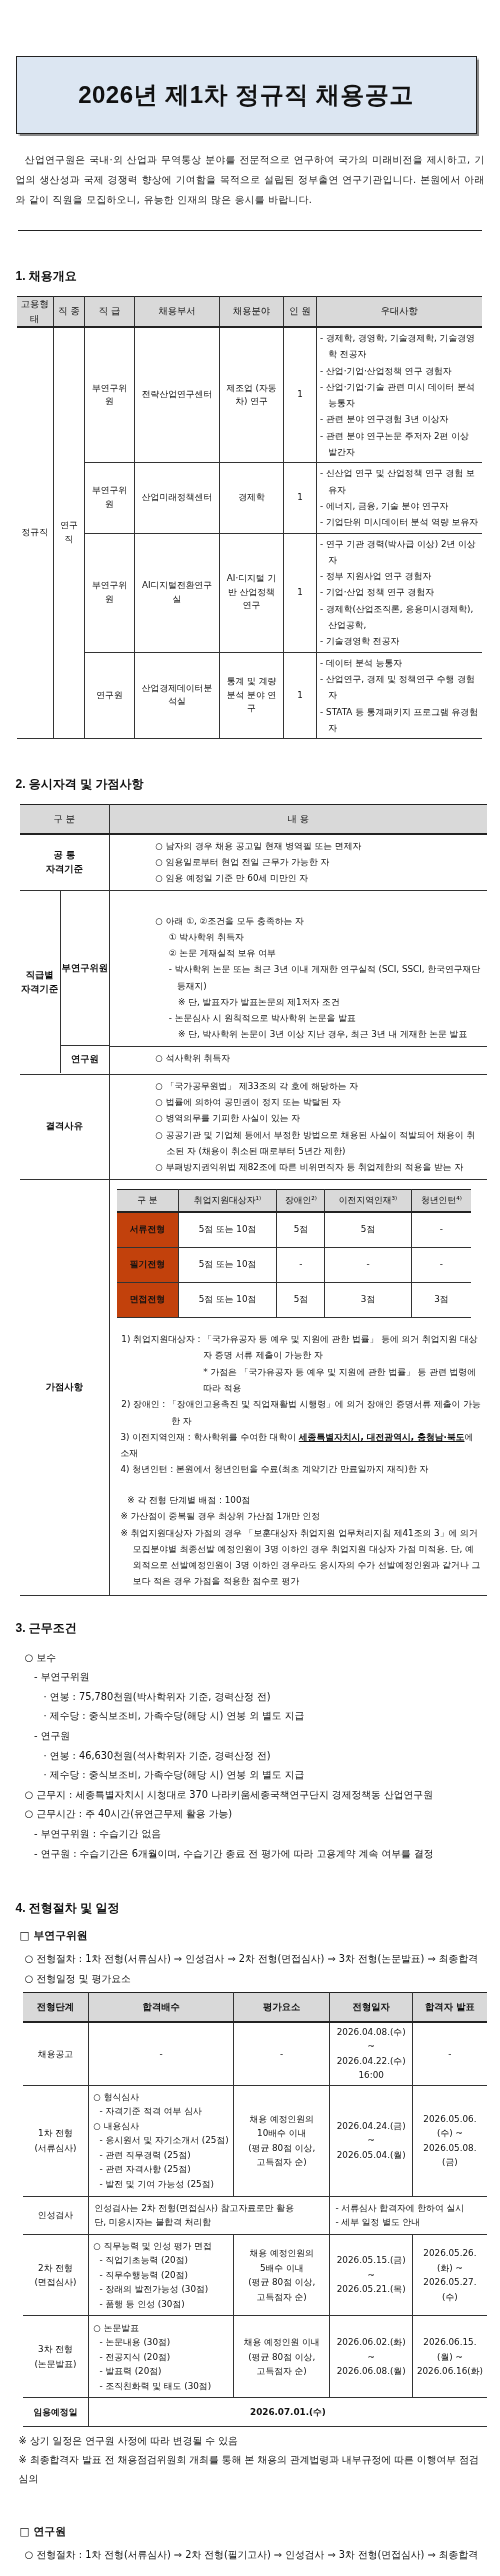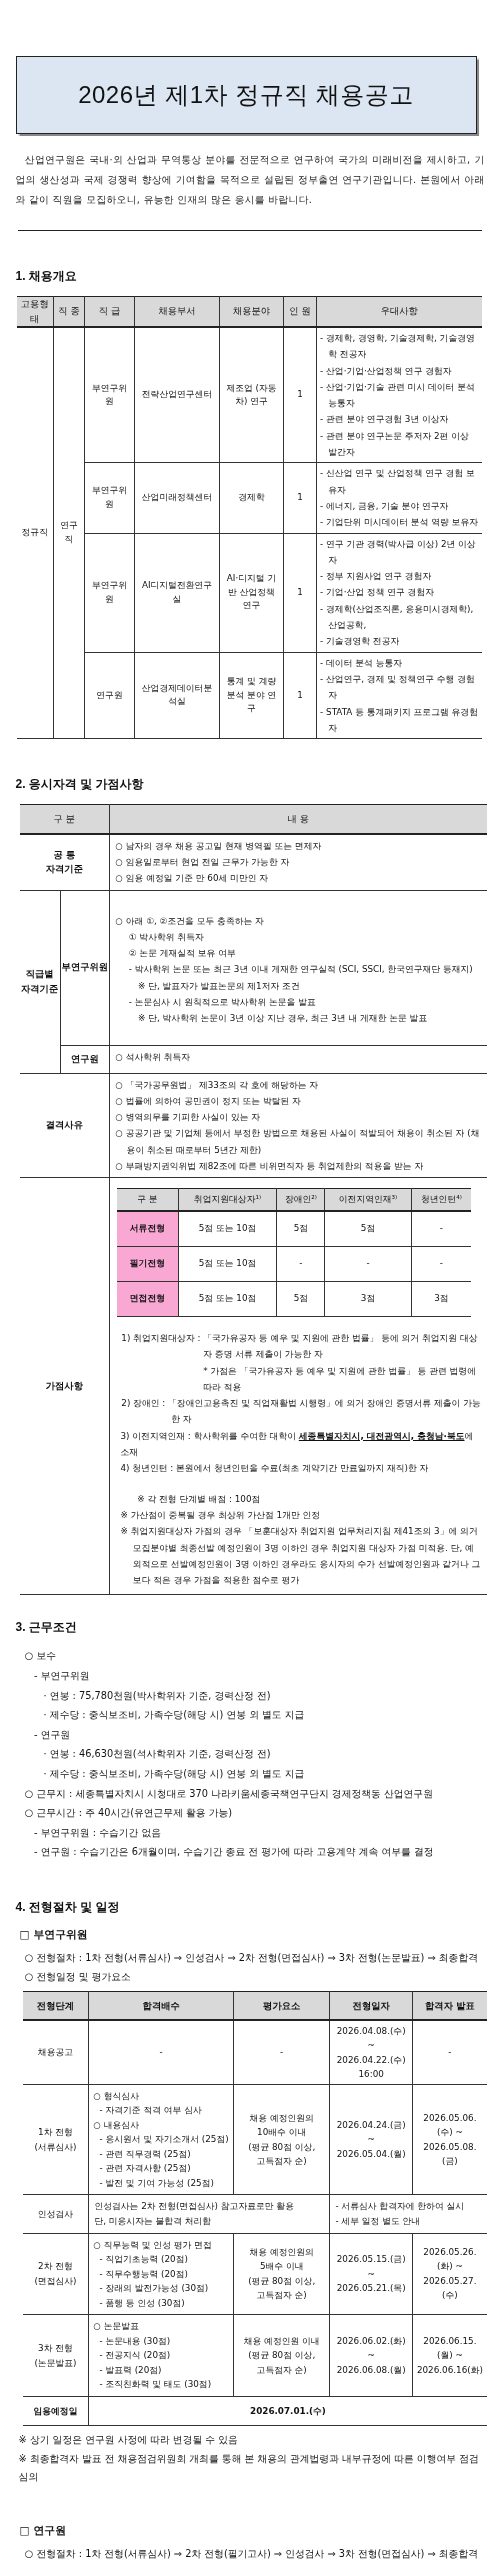--- a/index.html
+++ b/index.html
@@ -1,19 +1,19 @@
 <!DOCTYPE html>
 <html style="font-size:8.2px"><head>
 <meta charset="utf-8">
 <style>
   * { box-sizing: border-box; margin: 0; padding: 0; }
   body { background: #ffffff; width: 501px; font-family: "DejaVu Sans", "Liberation Sans", sans-serif; color: #111; font-size: 7.7px; line-height: 1.55; }
   .page { width: 501px; padding: 56px 16.5px 31px 15.5px; }
   .title-box { margin-left: 0; width: 461px; height: 78px; background: #dce6f2; border: 1px solid #222; box-shadow: 1.5px 1.5px 1px #888; display: flex; align-items: center; justify-content: center; }
-  .title-box h1 { font-size: 24px; font-weight: normal; letter-spacing: 0.5px; font-family: "Liberation Sans", sans-serif; }
+  .title-box h1 { font-size: 24px; font-weight: bold; letter-spacing: 0.5px; font-family: "Liberation Sans", sans-serif; }
   .intro { margin-top: 15.5px; font-size: 9.8px; line-height: 2.05; text-indent: 9.3px; text-align: justify; letter-spacing: 0.3px; color: #222; }
   .hr { margin: 20.6px 0 0 2.1px; width: 464px; border-top: 0.8px solid #222; }
   h2 { font-size: 12px; font-weight: bold; margin: 36px 0 10.3px 0; font-family: "Liberation Sans", sans-serif; }
   h2.tight { margin-top: 23px; }
   h3 { font-size: 10.8px; font-weight: bold; margin: 5.2px 0 4.1px 4.1px; }
   table { border-collapse: collapse; width: 100%; font-size: 8.2px; }
   th { background: #d9d9d9; font-weight: normal; height: 29px; font-size: 9.3px; border-left: 0.5px solid #333; border-right: 0.5px solid #333; }
   th:first-child { border-left: none; }
   th:last-child { border-right: none; }
   td { border: 0.5px solid #333; vertical-align: middle; padding: 2.1px 3.1px; }
@@ -21,27 +21,27 @@
   tr td:last-child { border-right: none; }
   table.t { border-top: 1.5px solid #222; border-bottom: 1.5px solid #222; }
   thead tr { border-bottom: 2.1px double #222; }
   .c { text-align: center; }
   .l { text-align: left; }
   .bold { font-weight: bold; }
   .pref { padding: 2.1px 3.1px; line-height: 1.85; font-size: 8.8px; }
   .pref div { padding-left: 8.2px; text-indent: -8.2px; }
   .t1 td { font-size: 8.8px; }
   .bul { line-height: 1.85; font-size: 8.8px; padding: 3.1px 5.2px; }
-  .bul div { padding-left: 11.3px; text-indent: -11.3px; }
+  .bul div { padding-left: 11.3px; text-indent: -11.3px; margin-left: 40px; }
   .bul .sub { padding-left: 21.6px; text-indent: -8.2px; }
   .bul .sub2 { padding-left: 32px; text-indent: -9.3px; }
   .inner { width: 94%; margin: 9.3px 0 9.3px 7.2px; border-top: 1.5px solid #222; border-bottom: 1.5px solid #222; border-collapse: collapse; }
   .inner th { font-size: 8.8px; height: 23px; }
   .inner td { height: 35px; text-align: center; font-size: 8.8px; }
-  .inner td.rowh { background: #f9a8d4; font-weight: bold; }
+  .inner td.rowh { background: #c2410c; font-weight: bold; }
   .notes { font-size: 8.8px; line-height: 1.85; padding: 4.1px 5.2px 5.2px 5.2px; }
   .notes .fn { padding-left: 88px; text-indent: -82px; }
   .notes .fn2 { padding-left: 56px; text-indent: -50px; }
   .notes .ast { padding-left: 12.4px; text-indent: -12.4px; }
   .u { text-decoration: underline; font-weight: bold; }
   .list { font-size: 9.8px; line-height: 2.0; padding-left: 9.3px; }
   .list .o { padding-left: 13.4px; text-indent: -13.4px; }
   .list .d { padding-left: 18.5px; text-indent: -9.3px; }
   .list .dd { padding-left: 27px; text-indent: -8.2px; }
   .sched td { font-size: 8.8px; line-height: 1.65; }
@@ -219,21 +219,21 @@
                 </tr>
               </tbody>
           </table>
           <div class="notes">
             <div class="fn">1) 취업지원대상자 : 「국가유공자 등 예우 및 지원에 관한 법률」 등에 의거 취업지원 대상자 증명 서류 제출이 가능한 자</div>
             <div style="padding-left:88px;">* 가점은 「국가유공자 등 예우 및 지원에 관한 법률」 등 관련 법령에 따라 적용</div>
             <div class="fn2">2) 장애인 : 「장애인고용촉진 및 직업재활법 시행령」에 의거 장애인 증명서류 제출이 가능한 자</div>
             <div style="padding-left:5.2px;"><span>3) 이전지역인재 : 학사학위를 수여한 대학이 </span><span class="u">세종특별자치시, 대전광역시, 충청남·북도</span><span>에 소재</span></div>
             <div style="padding-left:5.2px;">4) 청년인턴 : 본원에서 청년인턴을 수료(최초 계약기간 만료일까지 재직)한 자</div>
             <div style="height:14.4px;"></div>
-            <div class="ast" style="margin-left:22px;">※ 각 전형 단계별 배점 : 100점</div>
+            <div class="ast" style="margin-left:12px;">※ 각 전형 단계별 배점 : 100점</div>
             <div class="ast" style="margin-left:5.2px;">※ 가산점이 중복될 경우 최상위 가산점 1개만 인정</div>
             <div class="ast" style="margin-left:5.2px;">※ 취업지원대상자 가점의 경우 「보훈대상자 취업지원 업무처리지침 제41조의 3」에 의거 모집분야별 최종선발 예정인원이 3명 이하인 경우 취업지원 대상자 가점 미적용. 단, 예외적으로 선발예정인원이 3명 이하인 경우라도 응시자의 수가 선발예정인원과 같거나 그보다 적은 경우 가점을 적용한 점수로 평가</div>
           </div>
         </td>
       </tr>
     </tbody>
   </table>
 
   <h2 class="tight">3. 근무조건</h2>
   <div class="list" id="s3-list">

